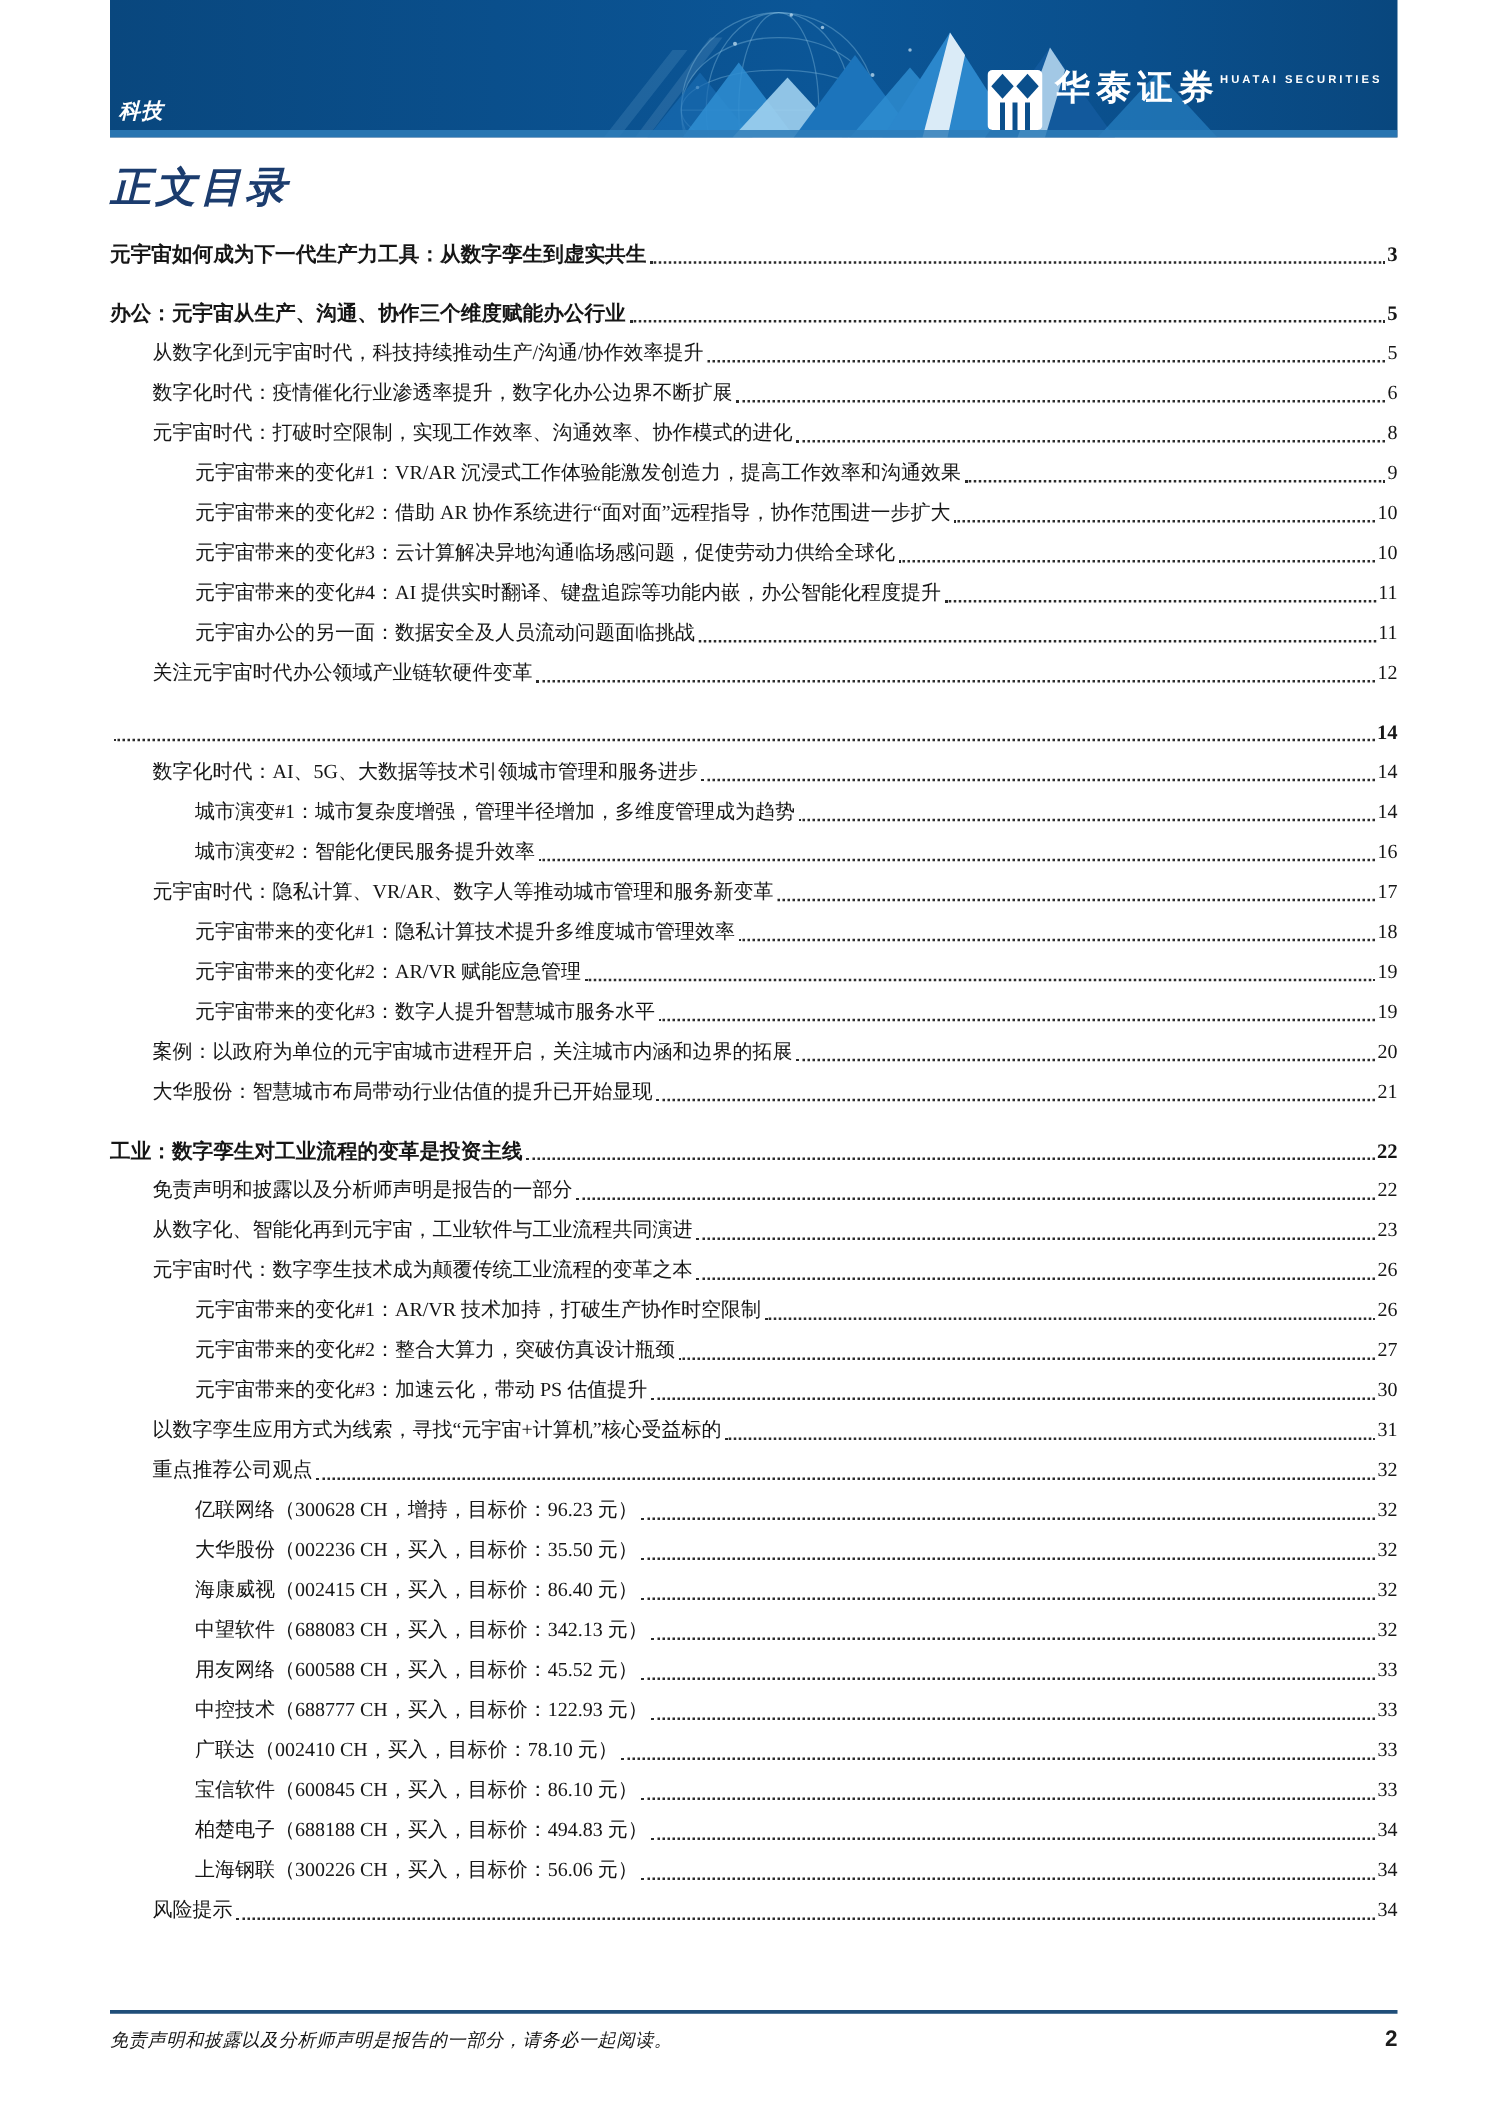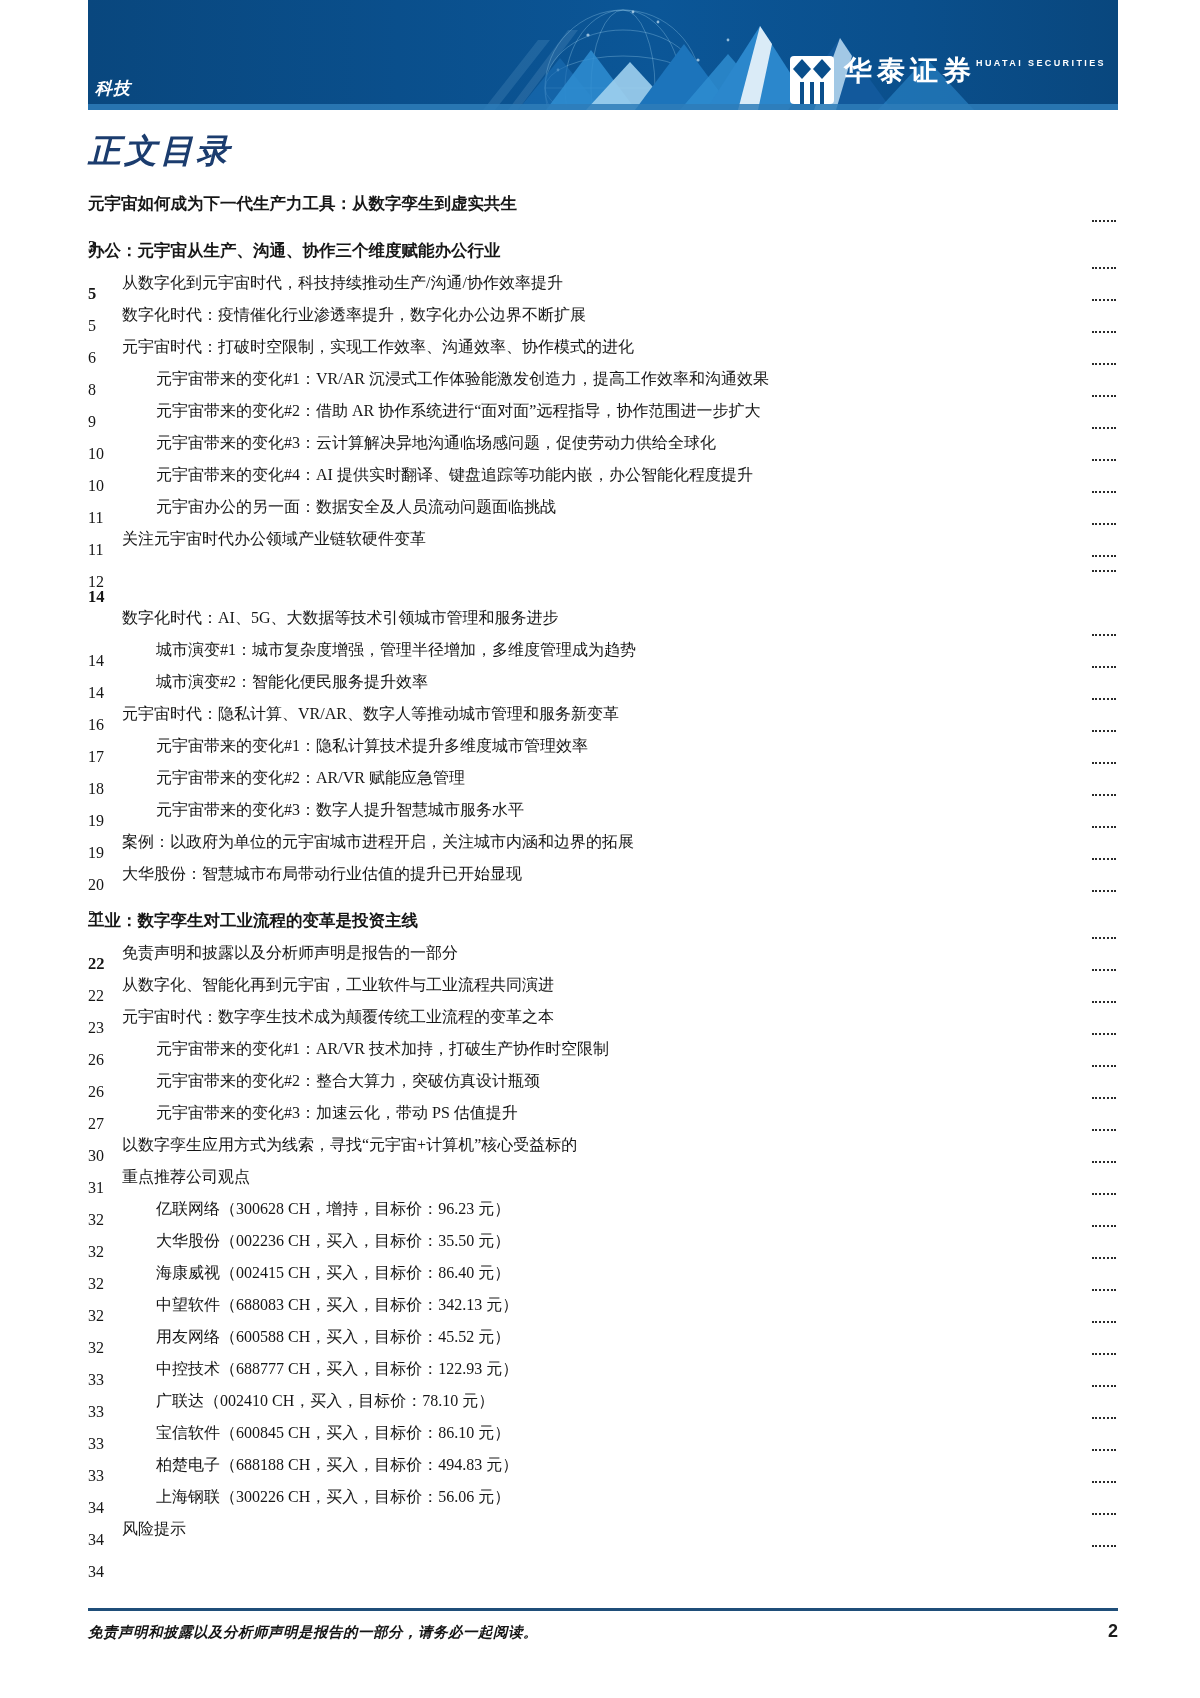--- a/index.html
+++ b/index.html
@@ -43,42 +43,41 @@
     margin:0;font-size:33px;line-height:34px;
     font-weight:bold;font-style:italic;
     color:var(--title-navy);letter-spacing:3px;
   }
   .toc{margin-top:20px;}
   .toc-row{
     display:flex;align-items:baseline;
     height:32px;line-height:32px;
     font-size:16px;white-space:nowrap;
     cursor:pointer;
-    flex-direction:column;
   }
   .toc-row.lvl-1{font-weight:bold;font-size:16.5px;}
   .toc-row.lvl-1:not(:first-child){margin-top:15px;}
   .toc-row.lvl-2 .toc-text{padding-left:34px;}
   .toc-row.lvl-3 .toc-text{padding-left:68px;}
   .toc-text{flex:0 0 auto;}
   .leader{
     flex:1 1 auto;min-width:24px;
     border-bottom:2px dotted #2b2b2b;
     align-self:flex-end;margin:0 2px 9px 3px;height:0;
   }
   .toc-page{flex:0 0 auto;text-align:right;}
   
   .footer{position:absolute;left:88px;top:1608px;width:1030px;}
   .footer-rule{height:3px;background:var(--rule-navy);}
   .footer-row{
     display:flex;justify-content:space-between;align-items:baseline;
     margin-top:10px;
   }
   .disclaimer{
-    font-style:italic;font-weight:700;font-size:14.5px;color:#141414;letter-spacing:0.5px;
+    font-style:italic;font-weight:400;font-size:14.5px;color:#141414;letter-spacing:0.5px;
   }
   .page-num{font-size:18px;font-weight:bold;color:#1c1c1c;font-family:"Liberation Sans",sans-serif;}
 </style>
 </head>
 <body>
 
 <div class="page">
 
   <header class="banner">
     <svg class="art" width="1030" height="110" viewBox="0 0 1030 110">

